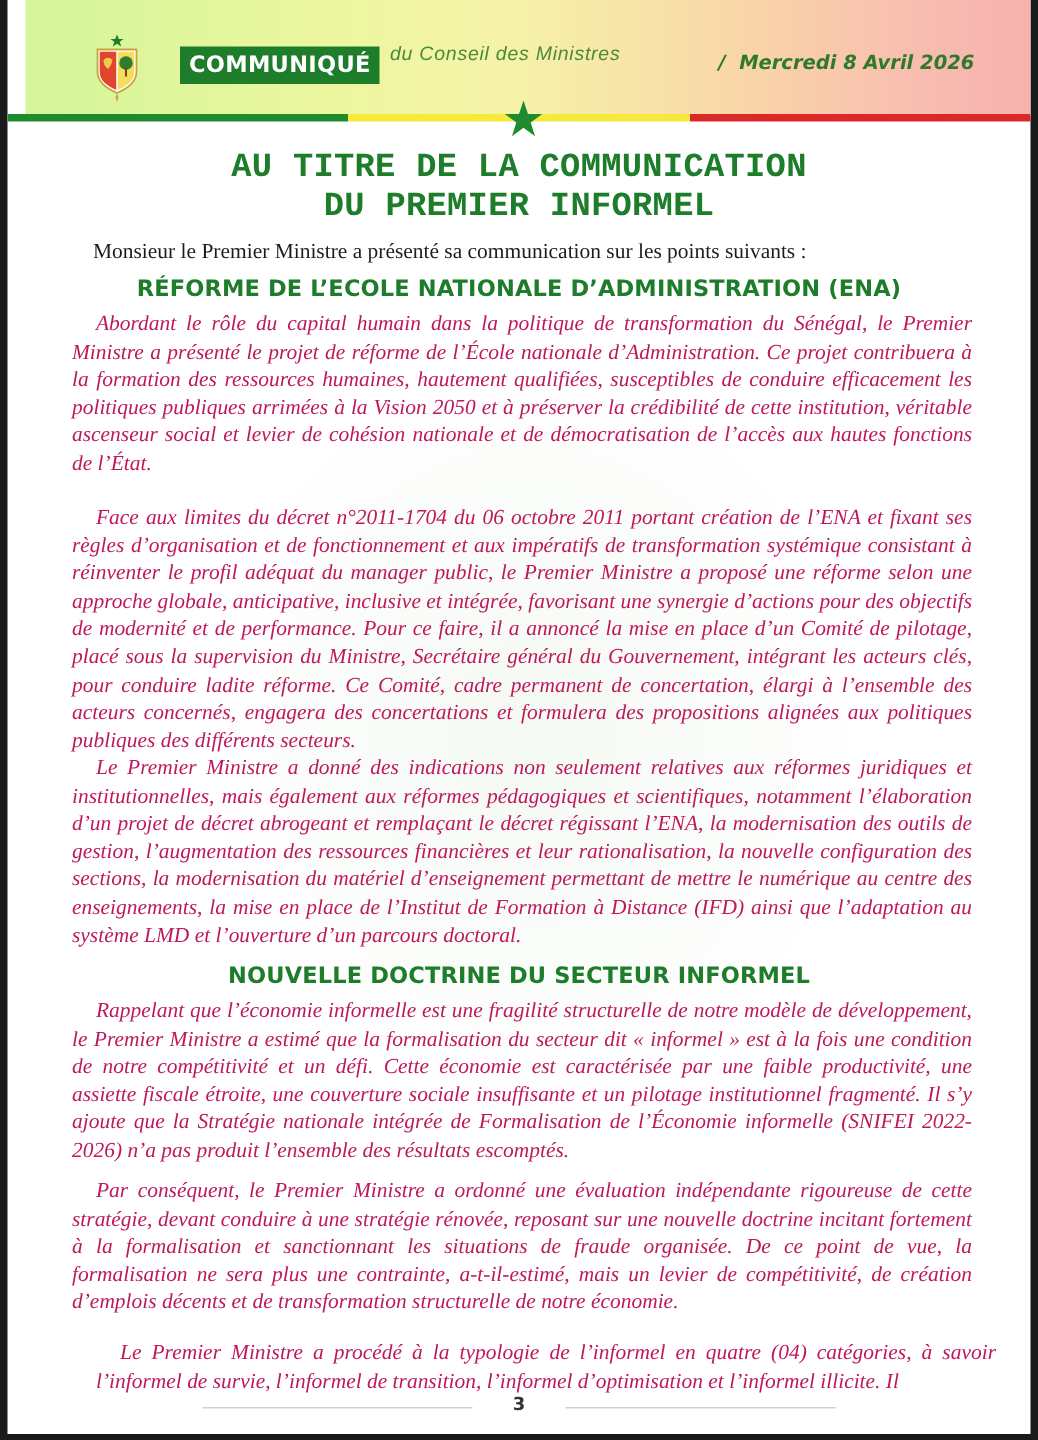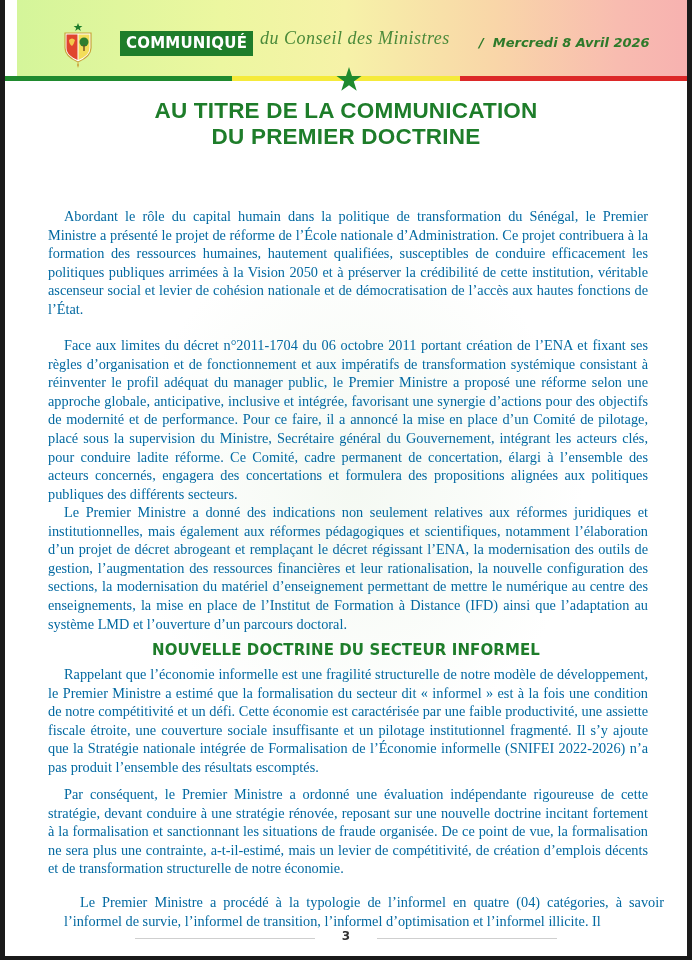--- a/index.html
+++ b/index.html
@@ -28,21 +28,21 @@
       position: absolute; left: 44px; top: 22px; width: 34px; height: 46px;
     }
     .badge {
       position: absolute; left: 103px; top: 31px; height: 25px; padding: 0 6px;
       background: #1e7d2a; color: #ffffff;
       font-family: "DejaVu Sans", sans-serif; font-weight: bold; font-size: 15px;
       line-height: 25px; letter-spacing: 0.2px;
     }
     .script {
       position: absolute; left: 243px; top: 28px;
-      font-family: Liberation Serif, serif; font-style: italic; font-size: 18px;
+      font-family: Liberation Sans, sans-serif; font-style: italic; font-size: 13px;
       color: #4b8a3a; letter-spacing: 0.5px;
     }
     .date {
       position: absolute; left: 462px; top: 35px;
       font-family: "DejaVu Sans", sans-serif; font-weight: bold; font-size: 13px;
       color: #2e7a2a;
       font-style: italic;
     }
     .date .sep { margin-right: 9px; }
     .flagband {
@@ -51,37 +51,38 @@
     .flagband div { flex: 1; }
     .fg { background: #1f8a2e; }
     .fy { background: #f5ea3a; }
     .fr { background: #dc2828; }
     .star {
       position: absolute; left: 331px; top: 66px; width: 26px; height: 26px;
     }
     
     .main-title {
       position: absolute; left: 0; top: 98px; width: 682px; text-align: center;
-      font-family: Liberation Sans, sans-serif; font-weight: bold; font-size: 22.5px;
+      font-family: Liberation Mono, monospace; font-weight: bold; font-size: 22.5px;
       line-height: 26px; color: #1e7d2a; letter-spacing: 0.2px;
     }
     .section-title {
       position: absolute; left: 0; width: 682px; text-align: center;
       font-family: "DejaVu Sans", sans-serif; font-weight: bold; font-size: 15px;
       color: #1e7d2a; letter-spacing: 0.1px;
     }
     .intro {
       position: absolute; left: 57px; top: 160px;
       font-size: 14.3px; color: #1c1c1c;
     }
     .para {
       position: absolute; left: 43px; width: 600px;
-      font-size: 14.3px; line-height: 18.6px; color: #0369a1;
+      font-size: 14.3px; line-height: 18.6px; color: #be185d;
       text-align: justify; text-indent: 16px;
       hyphens: none;
+      font-style: italic;
     }
     .footer {
       position: absolute; left: 0; top: 928px; width: 682px; height: 20px;
     }
     .footer .line {
       position: absolute; top: 10px; height: 1px; background: #cfcfcf;
     }
     .footer .num {
       position: absolute; left: 0; width: 682px; top: 1px; text-align: center;
       font-family: "DejaVu Sans", sans-serif; font-size: 12px; font-weight: bold; color: #333;
@@ -115,24 +116,26 @@
     <div class="fg"></div>
     <div class="fy"></div>
     <div class="fr"></div>
   </div>
   <svg class="star" viewBox="0 0 26 26">
     <polygon points="13,1 16,10 25.5,10 17.8,15.6 20.7,24.8 13,19.2 5.3,24.8 8.2,15.6 0.5,10 10,10" fill="#1f8a2e"></polygon>
   </svg>
 
   <div class="main-title">
     <div>AU TITRE DE LA COMMUNICATION</div>
-    <div>DU PREMIER DOCTRINE</div>
+    <div>DU PREMIER INFORMEL</div>
   </div>
 
+  <div class="intro">Monsieur le Premier Ministre a présenté sa communication sur les points suivants :</div>
 
+  <div class="section-title" style="top:183px;">RÉFORME DE L’ECOLE NATIONALE D’ADMINISTRATION (ENA)</div>
   <p class="para" style="top:207px; margin:0;">Abordant le rôle du capital humain dans la politique de transformation du Sénégal, le Premier Ministre a présenté le projet de réforme de l’École nationale d’Administration. Ce projet contribuera à la formation des ressources humaines, hautement qualifiées, susceptibles de conduire efficacement les politiques publiques arrimées à la Vision 2050 et à préserver la crédibilité de cette institution, véritable ascenseur social et levier de cohésion nationale et de démocratisation de l’accès aux hautes fonctions de l’État.</p>
   <p class="para" style="top:336px; margin:0;">Face aux limites du décret n°2011-1704 du 06 octobre 2011 portant création de l’ENA et fixant ses règles d’organisation et de fonctionnement et aux impératifs de transformation systémique consistant à réinventer le profil adéquat du manager public, le Premier Ministre a proposé une réforme selon une approche globale, anticipative, inclusive et intégrée, favorisant une synergie d’actions pour des objectifs de modernité et de performance. Pour ce faire, il a annoncé la mise en place d’un Comité de pilotage, placé sous la supervision du Ministre, Secrétaire général du Gouvernement, intégrant les acteurs clés, pour conduire ladite réforme. Ce Comité, cadre permanent de concertation, élargi à l’ensemble des acteurs concernés, engagera des concertations et formulera des propositions alignées aux politiques publiques des différents secteurs.</p>
   <p class="para" style="top:503px; margin:0;">Le Premier Ministre a donné des indications non seulement relatives aux réformes juridiques et institutionnelles, mais également aux réformes pédagogiques et scientifiques, notamment l’élaboration d’un projet de décret abrogeant et remplaçant le décret régissant l’ENA, la modernisation des outils de gestion, l’augmentation des ressources financières et leur rationalisation, la nouvelle configuration des sections, la modernisation du matériel d’enseignement permettant de mettre le numérique au centre des enseignements, la mise en place de l’Institut de Formation à Distance (IFD) ainsi que l’adaptation au système LMD et l’ouverture d’un parcours doctoral.</p>
 
   <div class="section-title" style="top:641px;text-align:center;">NOUVELLE DOCTRINE DU SECTEUR INFORMEL</div>
   <p class="para" style="top:665px; margin:0;">Rappelant que l’économie informelle est une fragilité structurelle de notre modèle de développement, le Premier Ministre a estimé que la formalisation du secteur dit « informel » est à la fois une condition de notre compétitivité et un défi. Cette économie est caractérisée par une faible productivité, une assiette fiscale étroite, une couverture sociale insuffisante et un pilotage institutionnel fragmenté. Il s’y ajoute que la Stratégie nationale intégrée de Formalisation de l’Économie informelle (SNIFEI 2022-2026) n’a pas produit l’ensemble des résultats escomptés.</p>
   <p class="para" style="top:785px; margin:0;">Par conséquent, le Premier Ministre a ordonné une évaluation indépendante rigoureuse de cette stratégie, devant conduire à une stratégie rénovée, reposant sur une nouvelle doctrine incitant fortement à la formalisation et sanctionnant les situations de fraude organisée. De ce point de vue, la formalisation ne sera plus une contrainte, a-t-il-estimé, mais un levier de compétitivité, de création d’emplois décents et de transformation structurelle de notre économie.</p>
   <p class="para" style="top:877px; margin:16px;">Le Premier Ministre a procédé à la typologie de l’informel en quatre (04) catégories, à savoir l’informel de survie, l’informel de transition, l’informel d’optimisation et l’informel illicite. Il</p>
 
   <div class="footer">

